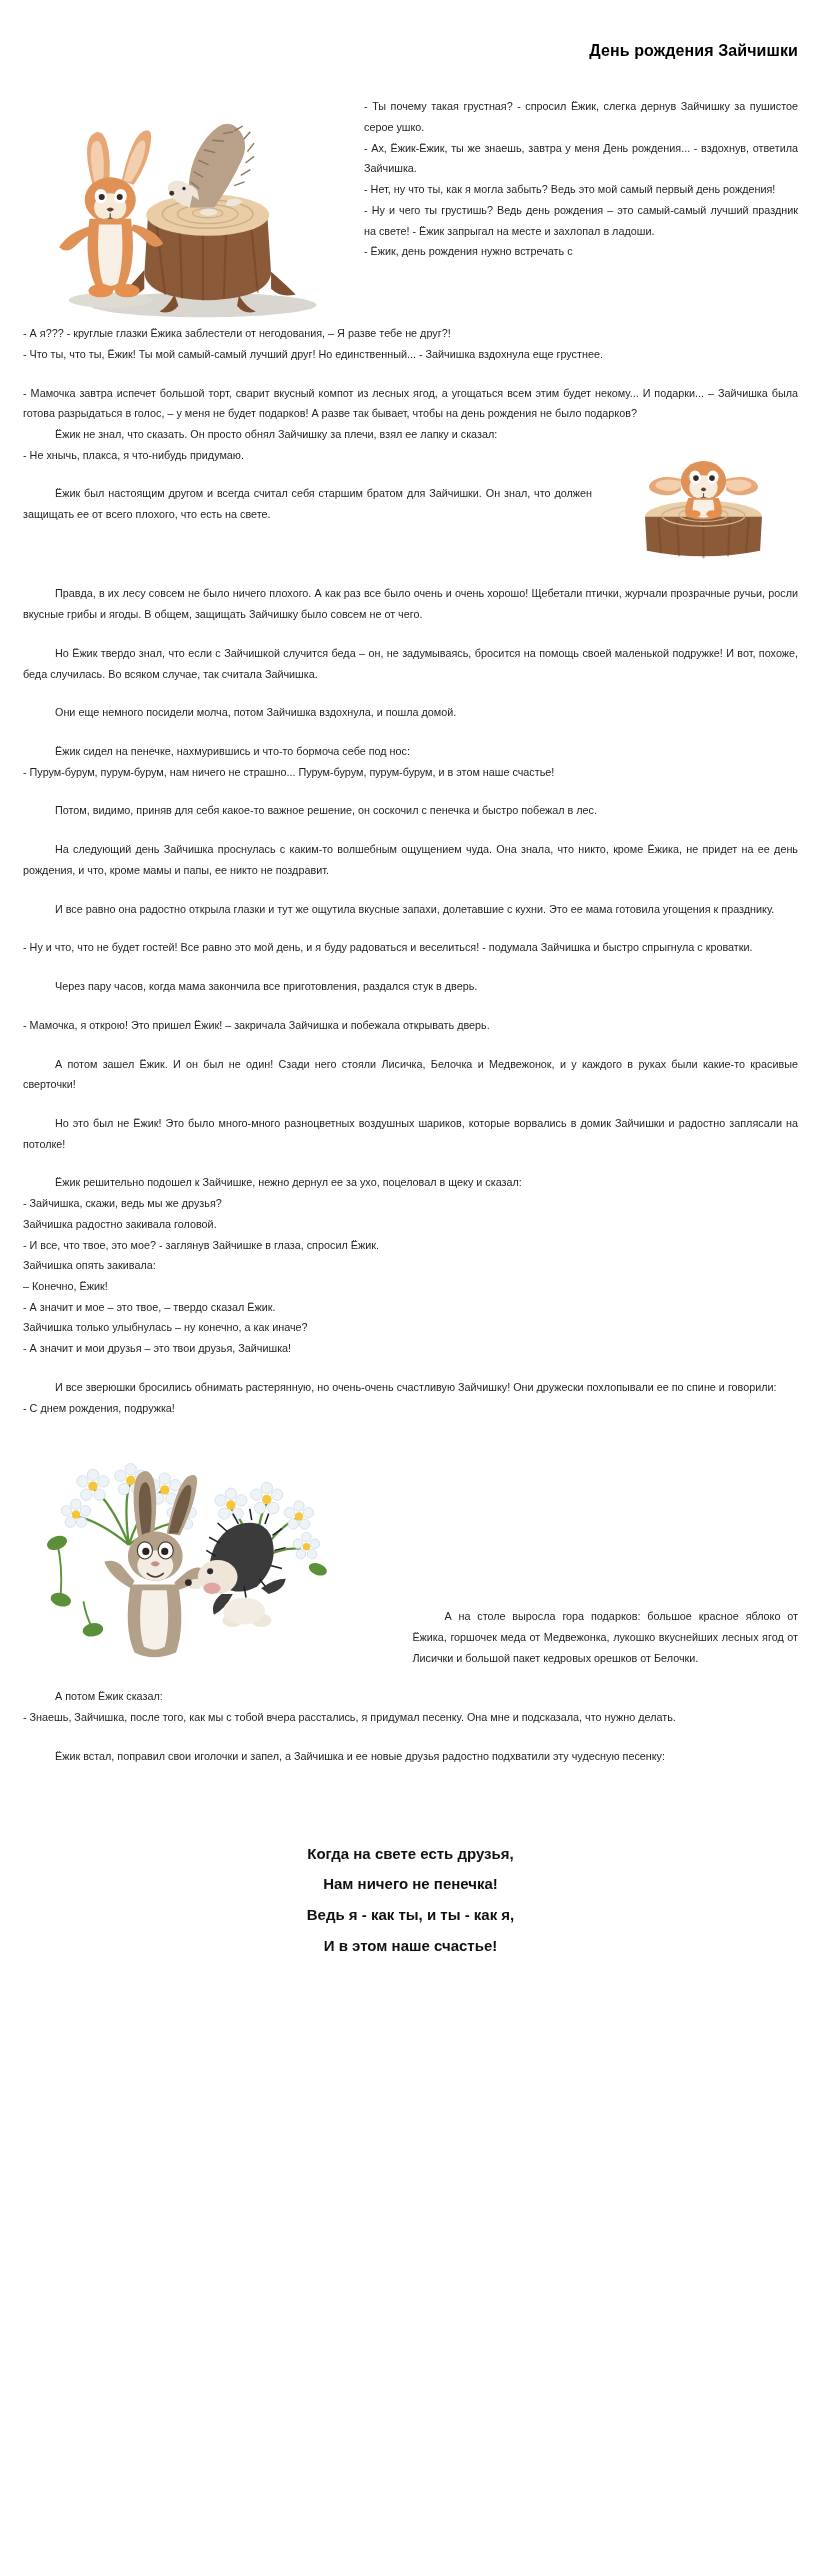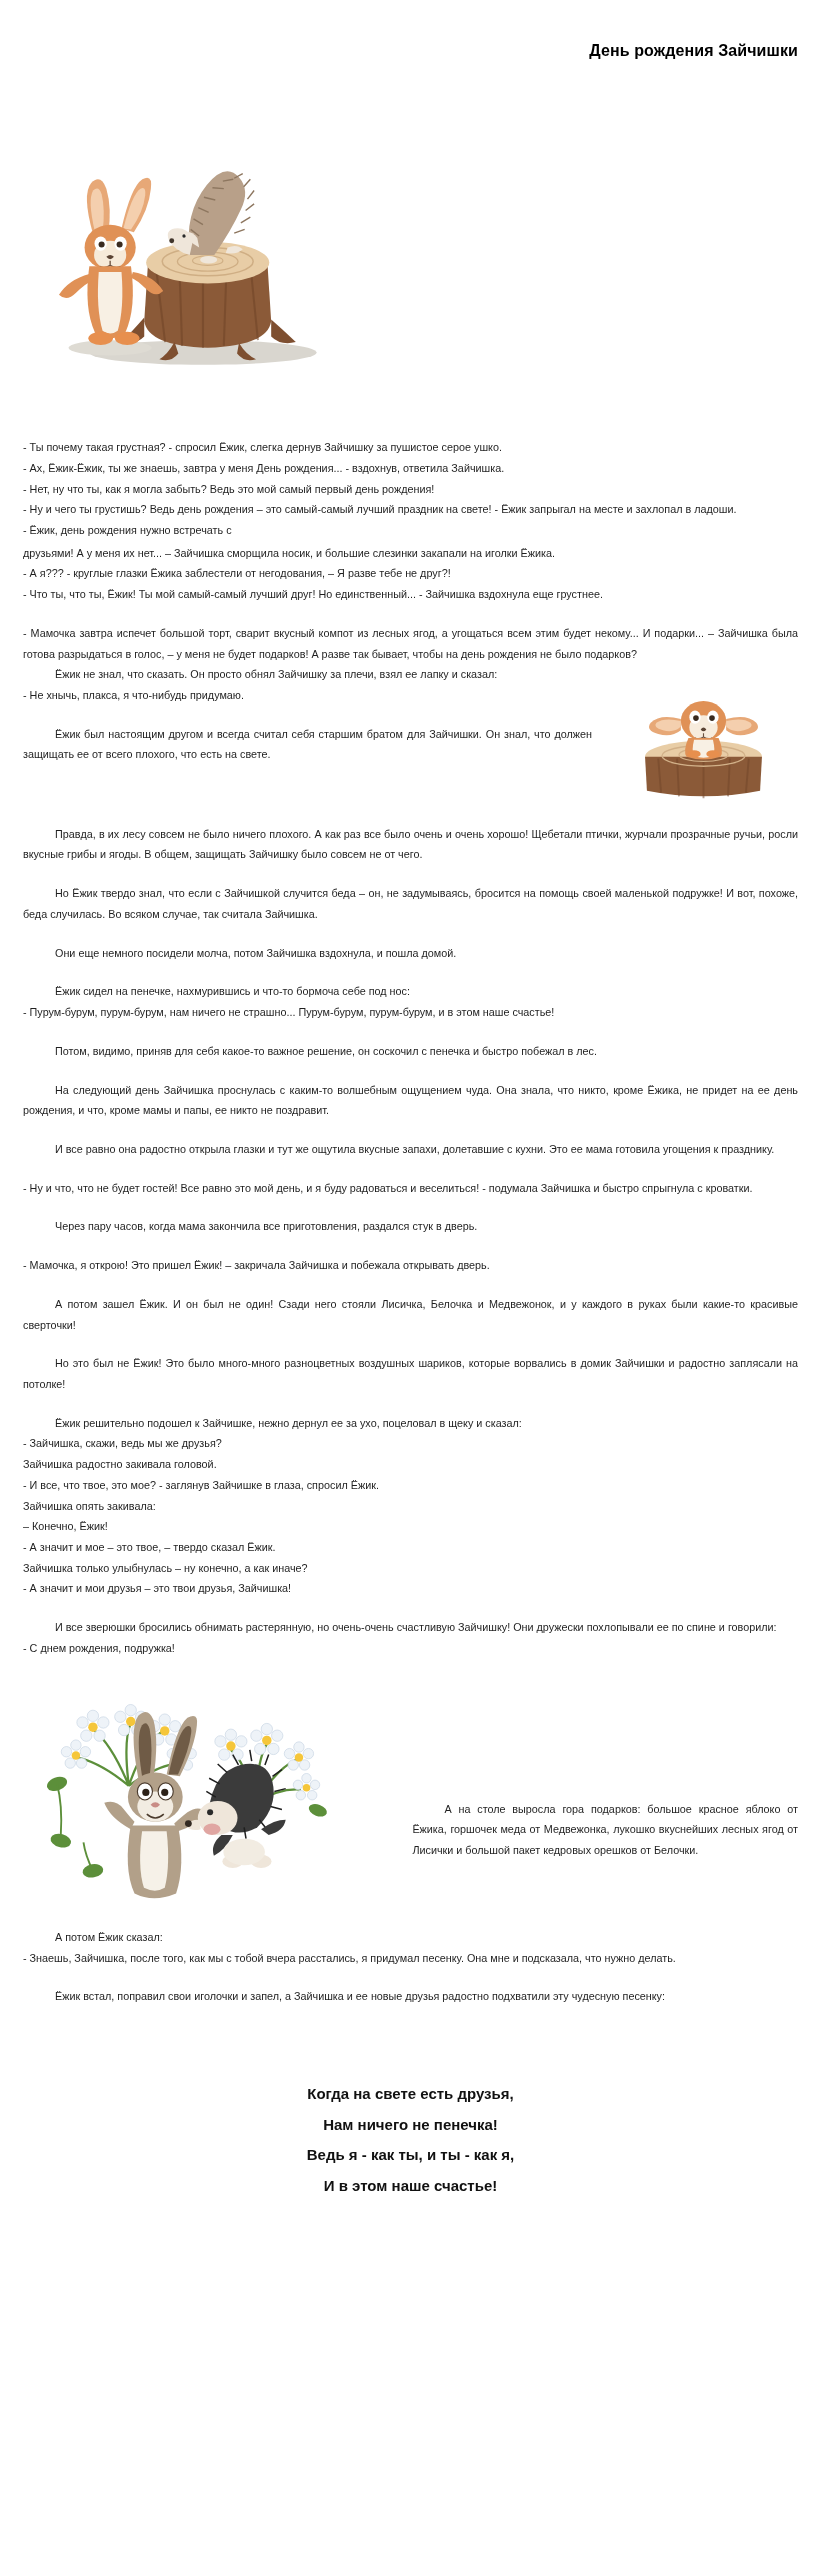--- a/index.html
+++ b/index.html
@@ -47,21 +47,20 @@
   }
   p.para.indent { text-indent: 32px; }
   p.para.gap-before { margin-top: 18px; }
 
   
   .hero {
     display: flex;
     align-items: flex-start;
     gap: 0;
     margin-top: 9.5px;
-    flex-direction: column;
   }
   .hero-art {
     flex: 0 0 341px;
     width: 341px;
     height: 246px;
     position: relative;
     overflow: visible;
   }
   .hero-text {
     flex: 1 1 auto;
@@ -77,21 +76,21 @@
     width: 189px;
     height: 132px;
     margin: 5.7px 0 3.8px 17px;
     position: relative;
   }
   .clearfix::after { content: ""; display: block; clear: both; }
 
   
   .row-bottom {
     display: flex;
-    align-items: center;
+    align-items: flex-end;
     margin-top: 13.2px;
   }
   .row-bottom .art-col {
     flex: 0 0 378px;
     width: 378px;
     height: 237px;
     position: relative;
   }
   .row-bottom .text-col {
     flex: 1 1 auto;
@@ -193,21 +192,20 @@
       <p class="para dlgline">- Ты почему такая грустная? -  спросил Ёжик, слегка дернув Зайчишку за пушистое серое ушко.</p>
       <p class="para dlgline">- Ах, Ёжик-Ёжик, ты же знаешь, завтра у меня День рождения... - вздохнув, ответила Зайчишка.</p>
       <p class="para dlgline">- Нет, ну что ты, как я могла забыть? Ведь это мой самый первый день рождения!</p>
       <p class="para dlgline">- Ну и чего ты грустишь? Ведь день рождения – это самый-самый лучший праздник на свете! - Ёжик запрыгал на месте и захлопал в ладоши.</p>
       <p class="para dlgline">- Ёжик, день рождения нужно встречать с</p>
     </div>
   </div>
 
   <div class="flow-after-hero">
 
-    <p class="para">друзьями! А у меня их нет... – Зайчишка сморщила носик, и большие слезинки закапали на иголки Ёжика.</p>
     <p class="para">- А я??? - круглые глазки Ёжика заблестели от негодования, – Я разве тебе не друг?!</p>
     <p class="para">- Что ты, что ты, Ёжик! Ты мой самый-самый лучший друг! Но единственный... - Зайчишка вздохнула еще грустнее.</p>
 
     <p class="para gap-before">- Мамочка завтра испечет большой торт, сварит вкусный компот из лесных ягод, а угощаться всем этим будет некому... И подарки... – Зайчишка была готова разрыдаться в голос, – у меня не будет подарков! А разве так бывает, чтобы на день рождения не было подарков?</p>
 
     <div class="clearfix">
       <div class="art-right">
         <div class="ill">
           <svg viewBox="0 0 200 140" xmlns="http://www.w3.org/2000/svg" aria-hidden="true">
 

